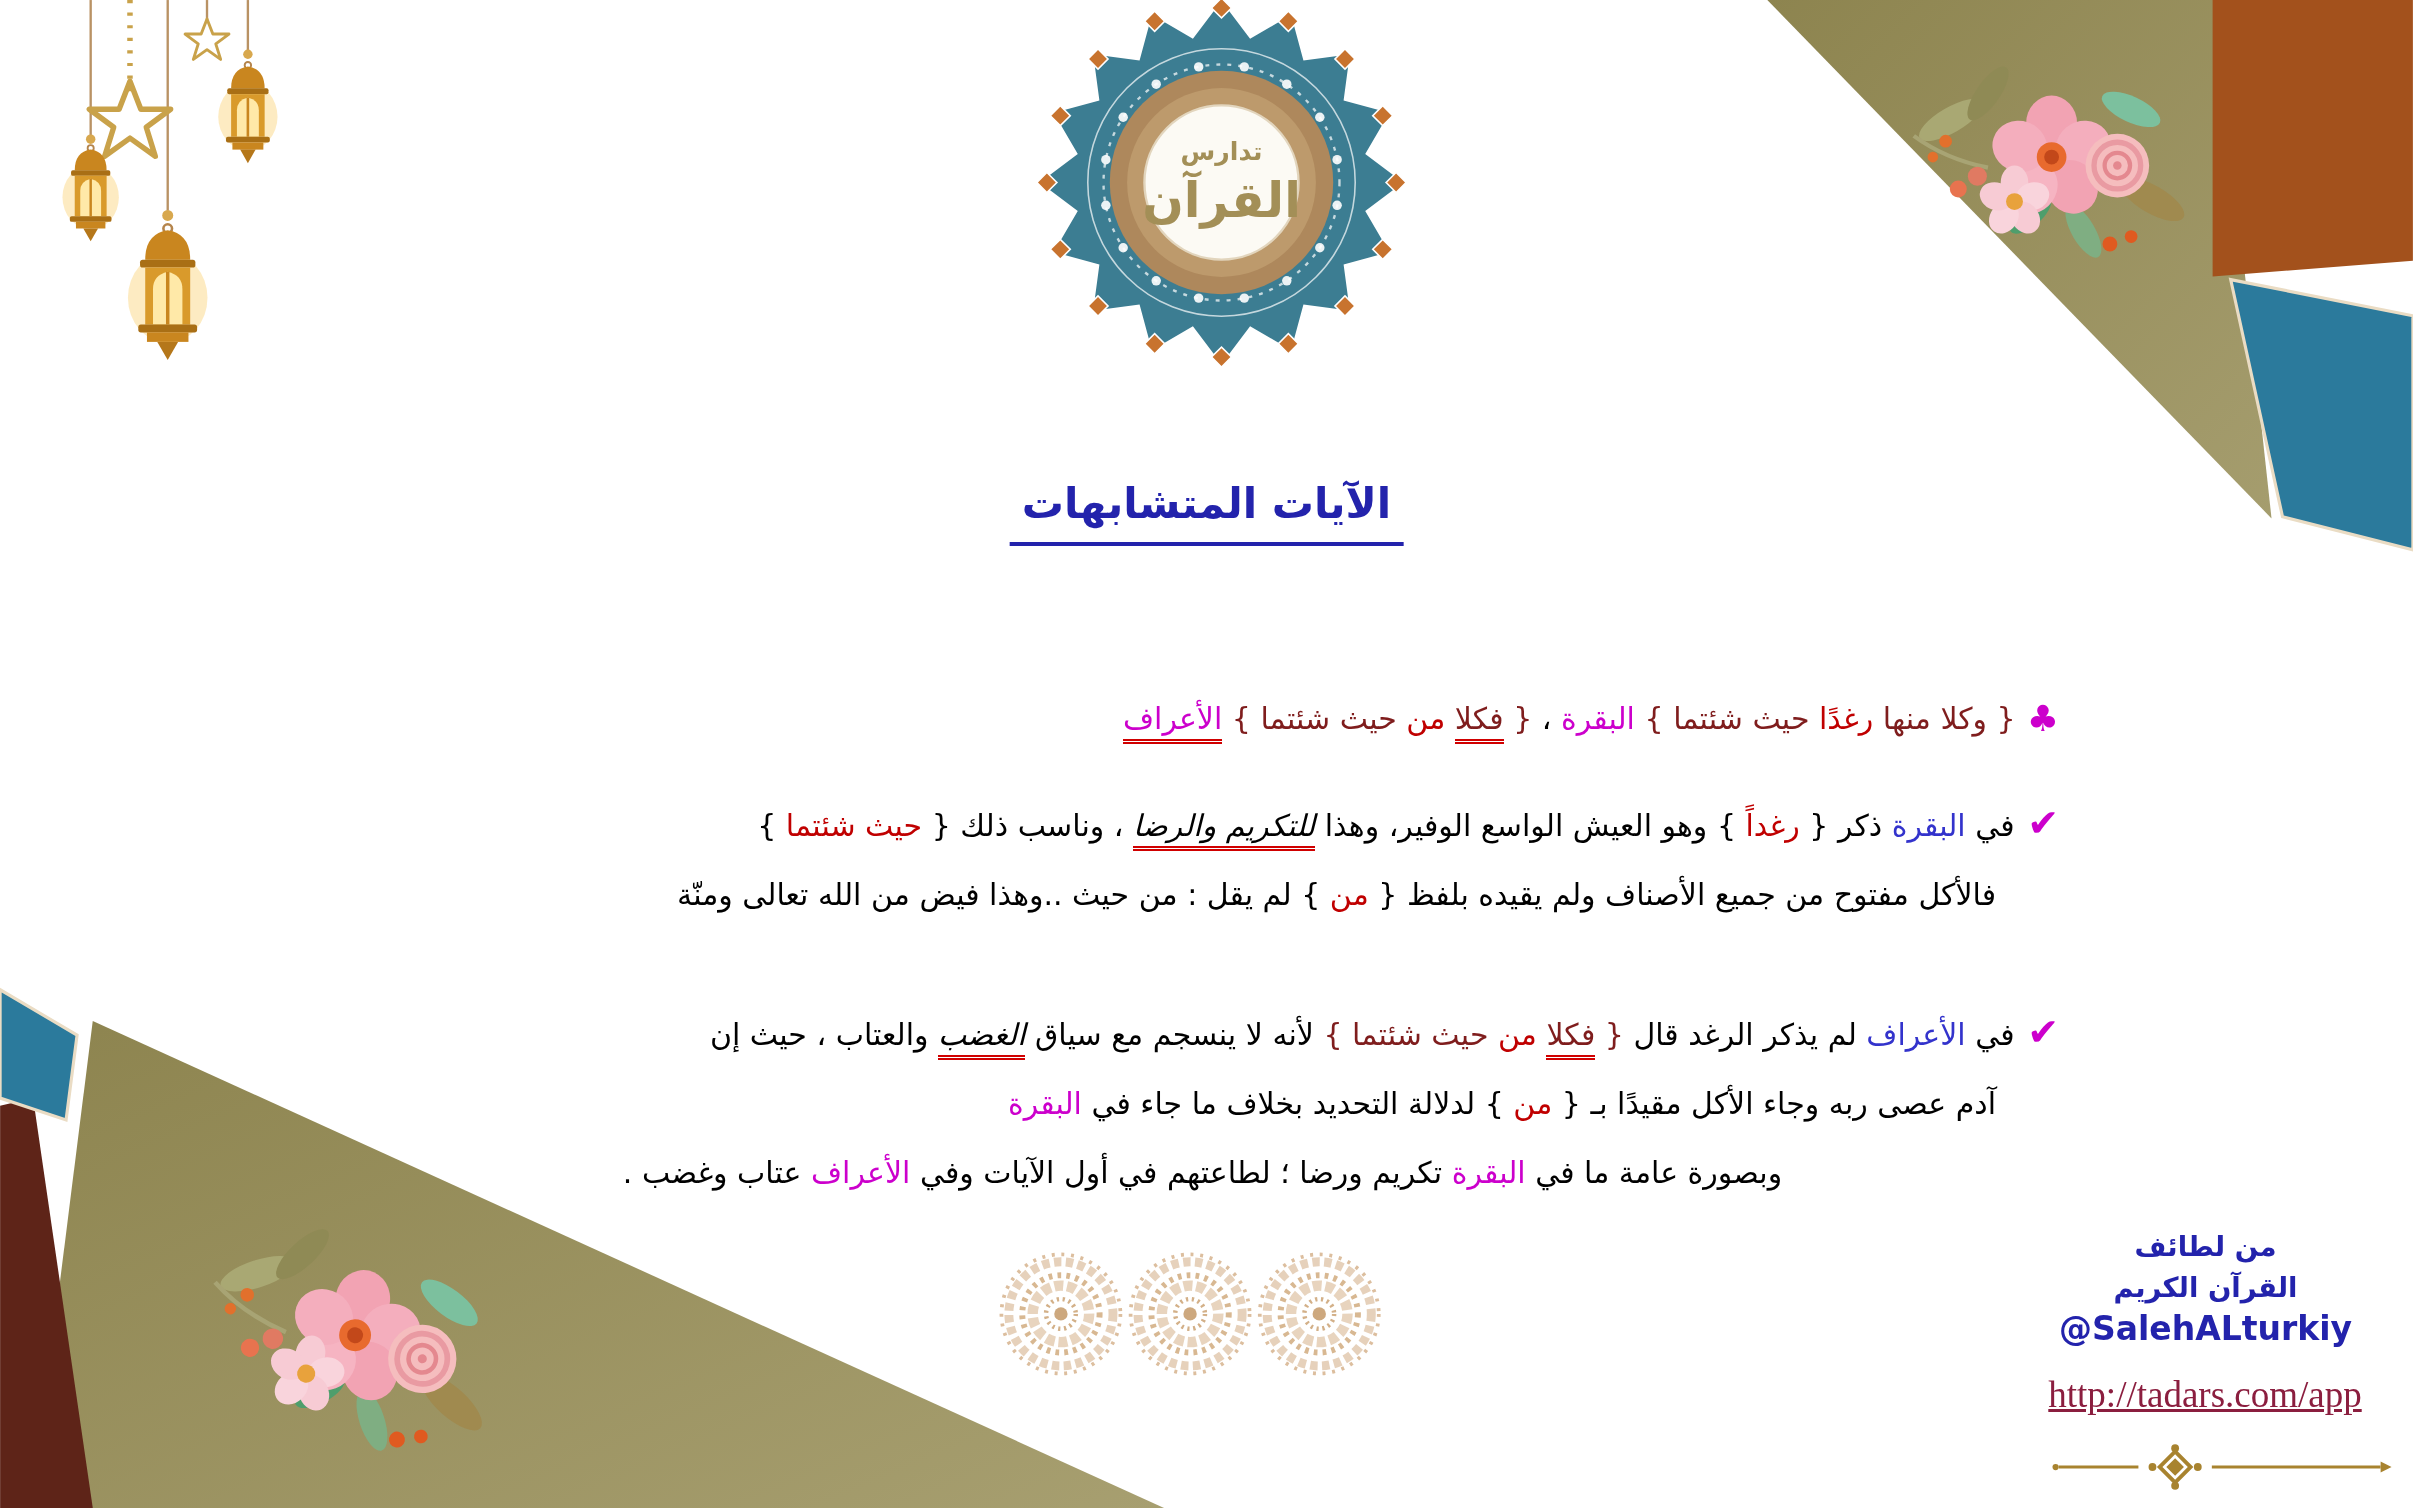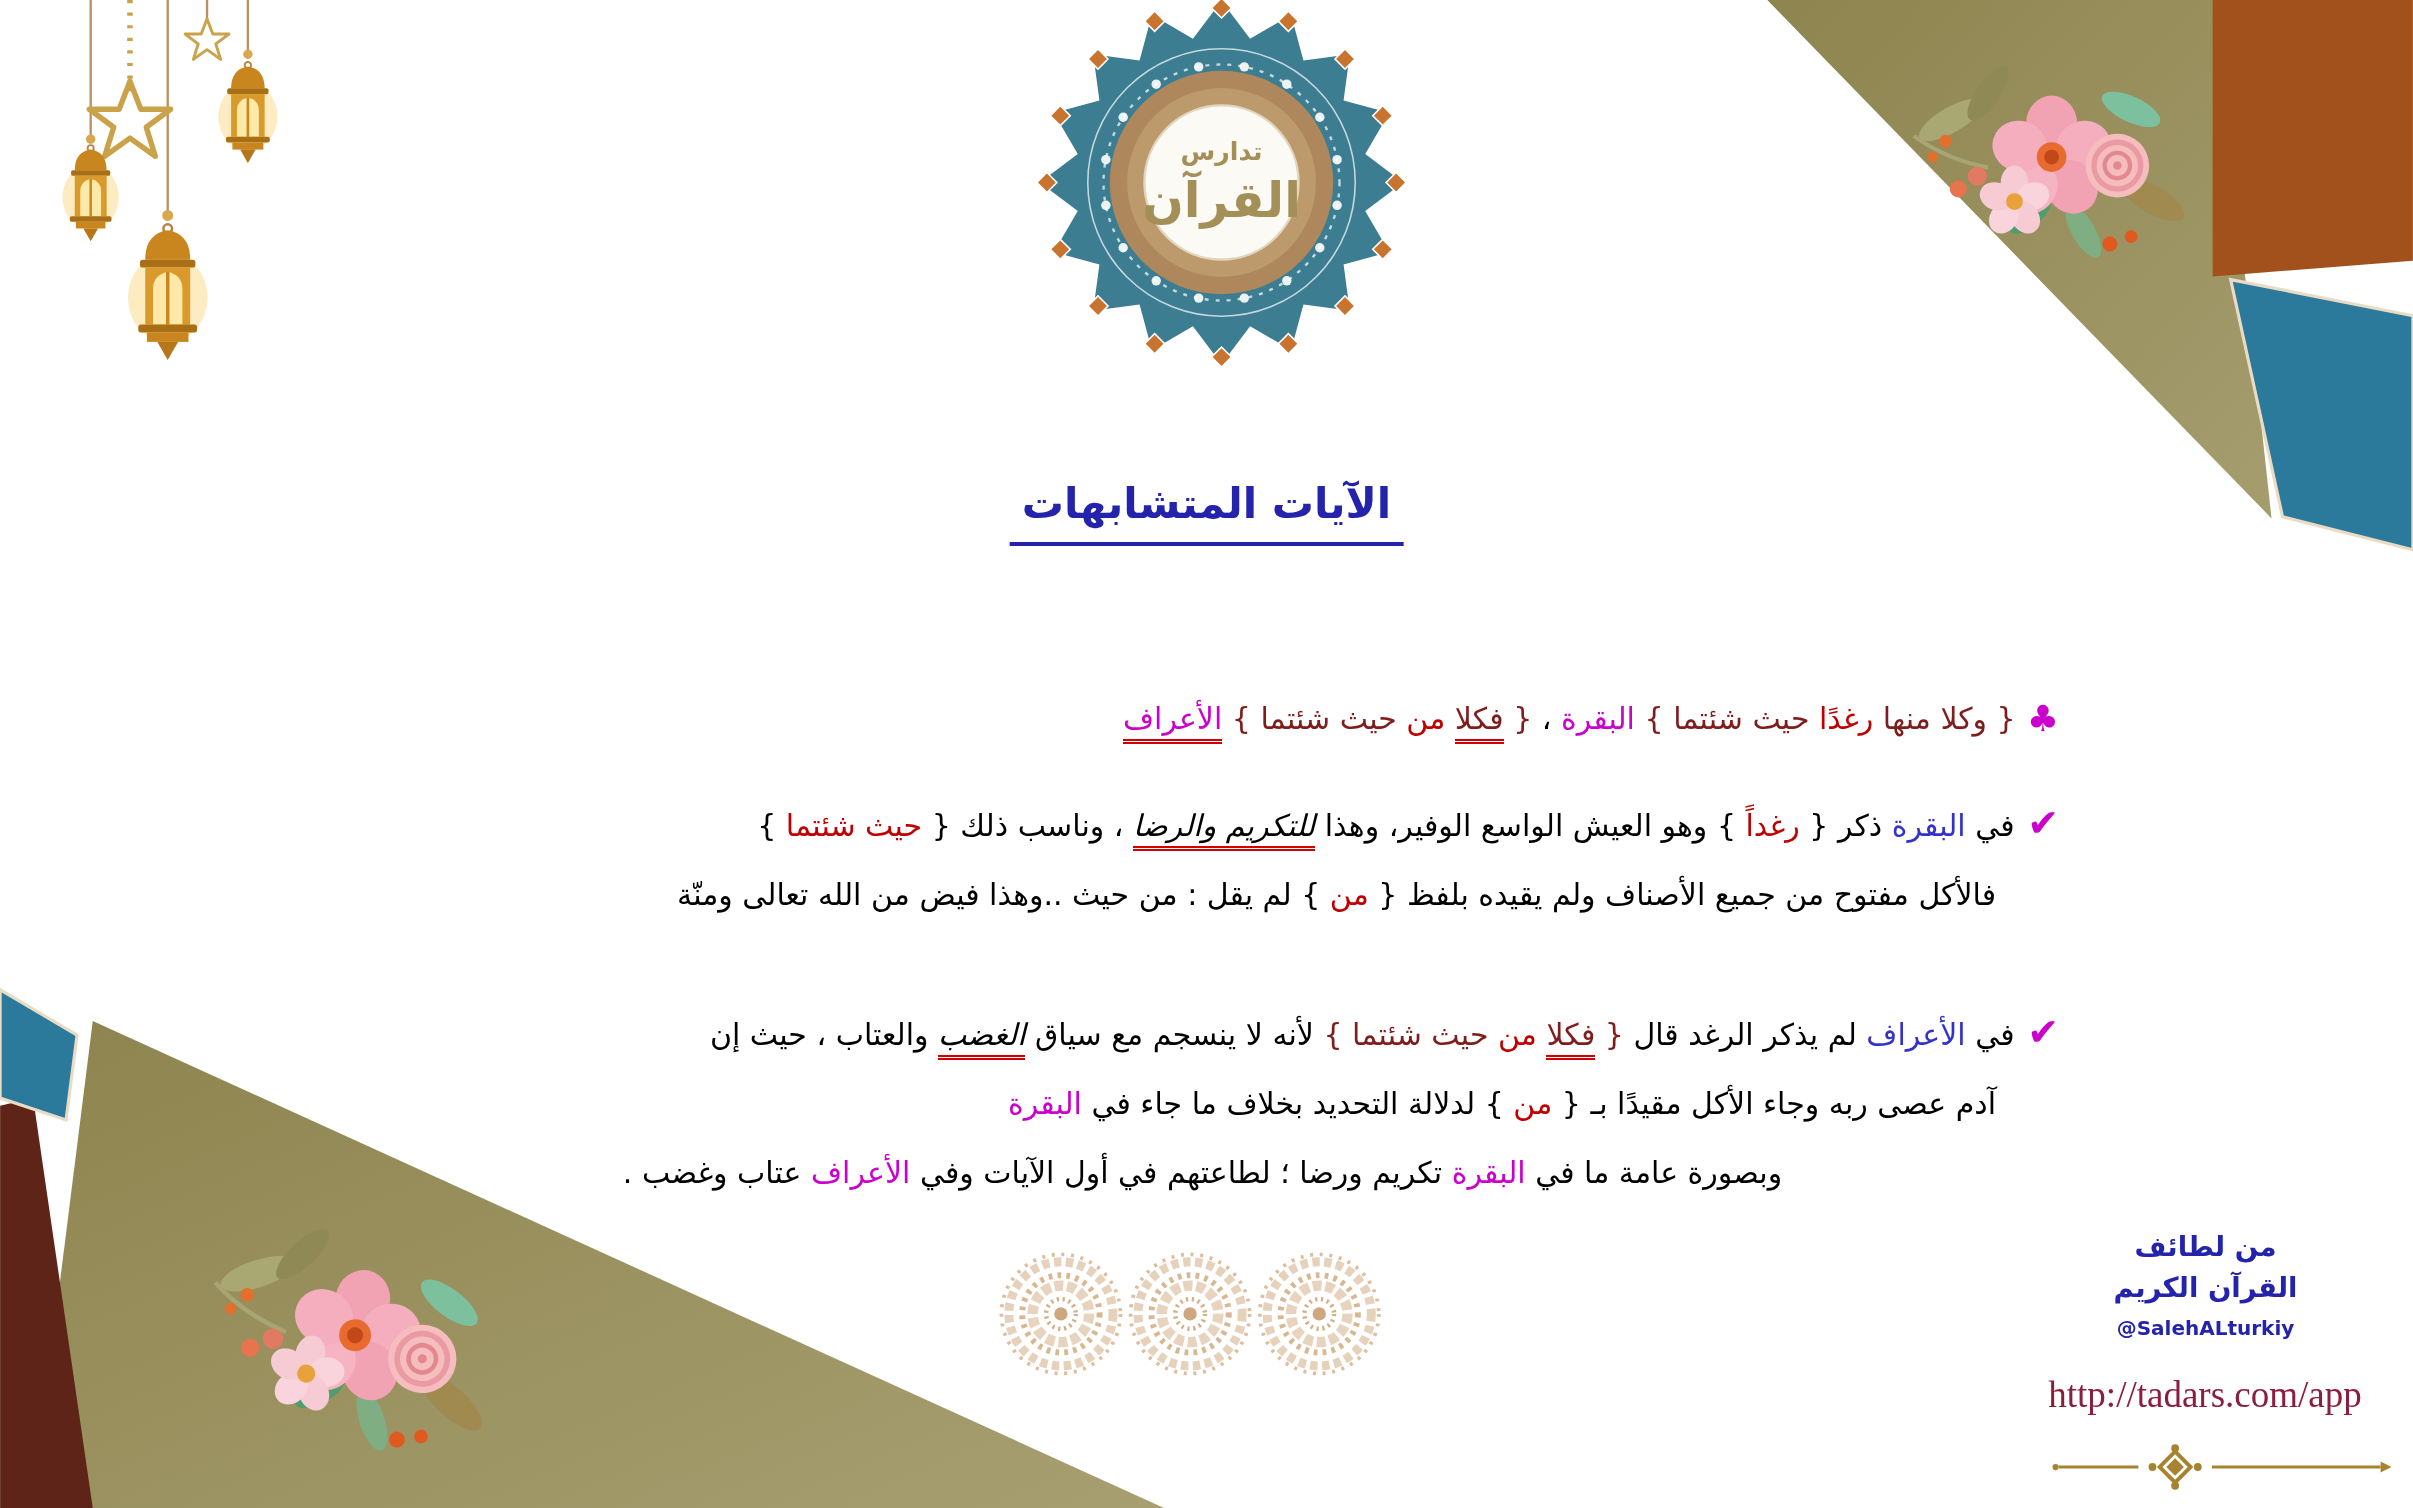--- a/index.html
+++ b/index.html
@@ -28,24 +28,24 @@
   .centered{text-align:center;padding-right:0;}
 
   .c-black{color:#000000}.c-green{color:#7f1d1d}.c-red{color:#C00000}
   .c-magenta{color:#CC00CC}.c-blue{color:#3333CC}
   .u-reddbl{border-bottom:5.5px double #D00000;padding-bottom:2.4px;}
   .it{font-style:italic;}
 
   .credit{position:absolute;top:1226px;right:36px;width:343px;text-align:center;
     color:#2323AC;font-weight:bold;direction:rtl;}
   .credit .ar{font-size:27.5px;line-height:41px;}
-  .credit .handle{font-size:20px;line-height:41px;direction:ltr;}
+  .credit .handle{font-size:33px;line-height:41px;direction:ltr;}
   .url-wrap{position:absolute;top:1373px;right:22px;width:372px;text-align:center;}
   .url{font-family:"Liberation Serif","DejaVu Serif",serif;font-size:37px;
-    color:#8B1E3F;cursor:pointer;}
+    color:#8B1E3F;text-decoration:underline;cursor:pointer;}
 </style>
 </head>
 <body>
 
 <div class="slide">
 
   <svg class="decor" viewBox="0 0 3072 1920">
     <defs>
       <linearGradient id="olvTR" x1="0" y1="0" x2="1" y2="1">
         <stop offset="0" stop-color="#8D844F"></stop>

